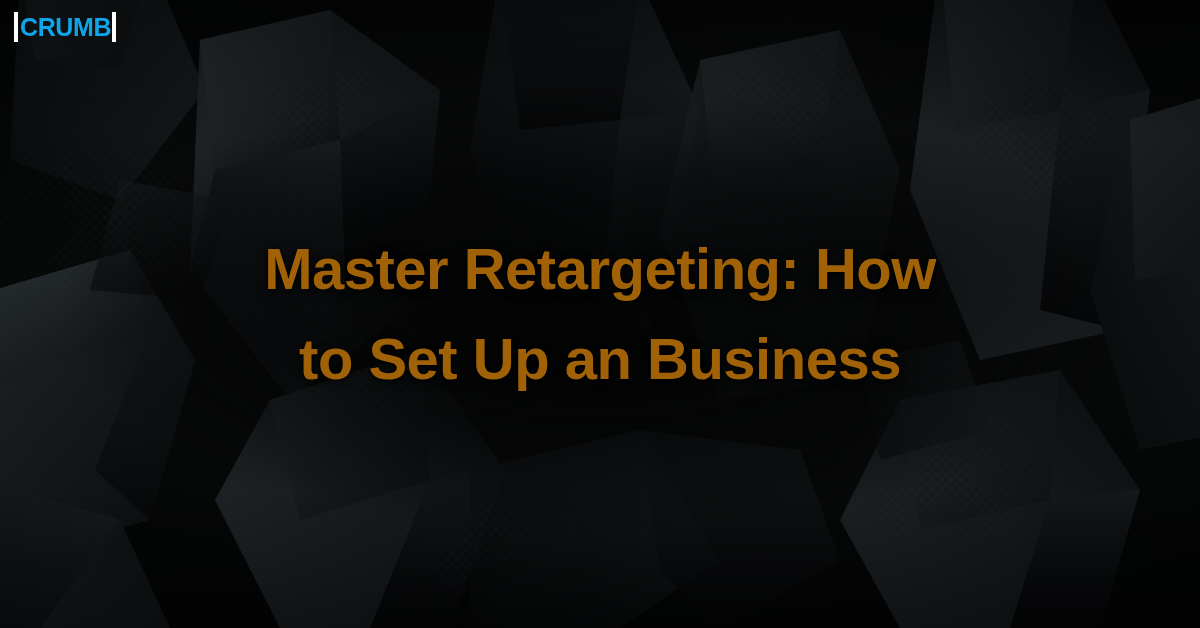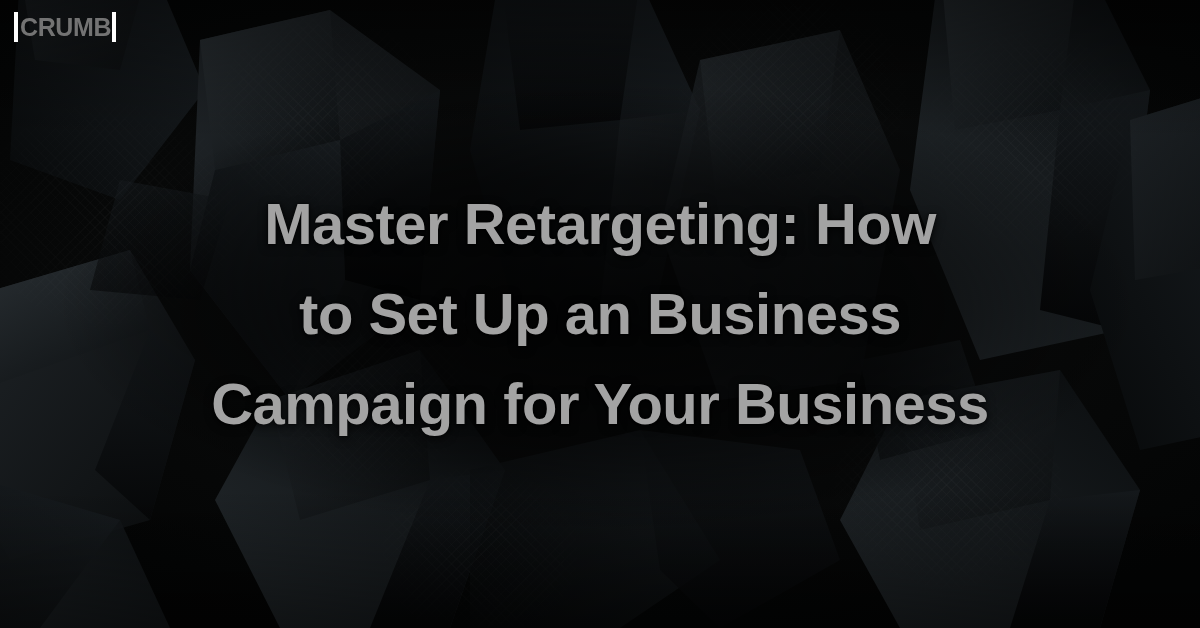--- a/index.html
+++ b/index.html
@@ -83,21 +83,21 @@
     z-index: 5;
   }
   .logo-bar {
     width: 4px;
     background: #ffffff;
     border-radius: 0;
   }
   .logo-bar.left  { margin-right: 2px; }
   .logo-bar.right { margin-left: 1px; }
   .logo-word {
-    color: #737373;
+    color: #0ea5e9;
     font-family: "Liberation Sans", sans-serif;
     font-weight: 700;
     font-size: 25px;
     line-height: 30px;
     letter-spacing: -0.4px;
     white-space: nowrap;
   }
 
   
   .headline-wrap {
@@ -107,21 +107,21 @@
     flex-direction: column;
     align-items: center;
     justify-content: center;
     z-index: 4;
     padding: 0 70px;
     box-sizing: border-box;
   }
   .headline {
     margin: 4px;
     text-align: center;
-    color: #a3a3a3;
+    color: #a16207;
     font-family: "Liberation Sans", sans-serif;
     font-weight: 700;
     font-size: 58px;
     line-height: 90px;
     letter-spacing: -0.5px;
     text-shadow: 0 2px 10px rgba(0,0,0,.85), 0 0 2px rgba(0,0,0,.6);
   }
   .headline .line { display: block; }
 </style>
 </head>
@@ -208,17 +208,16 @@
   <div class="logo">
     <span class="logo-bar left"></span>
     <span class="logo-word">CRUMB</span>
     <span class="logo-bar right"></span>
   </div>
 
   <div class="headline-wrap">
     <h1 class="headline">
       <span class="line">Master Retargeting: How</span>
       <span class="line">to Set Up an Business</span>
-      <span class="line">Campaign for Your Business</span>
     </h1>
   </div>
 
 </div>
 
 </body></html>

